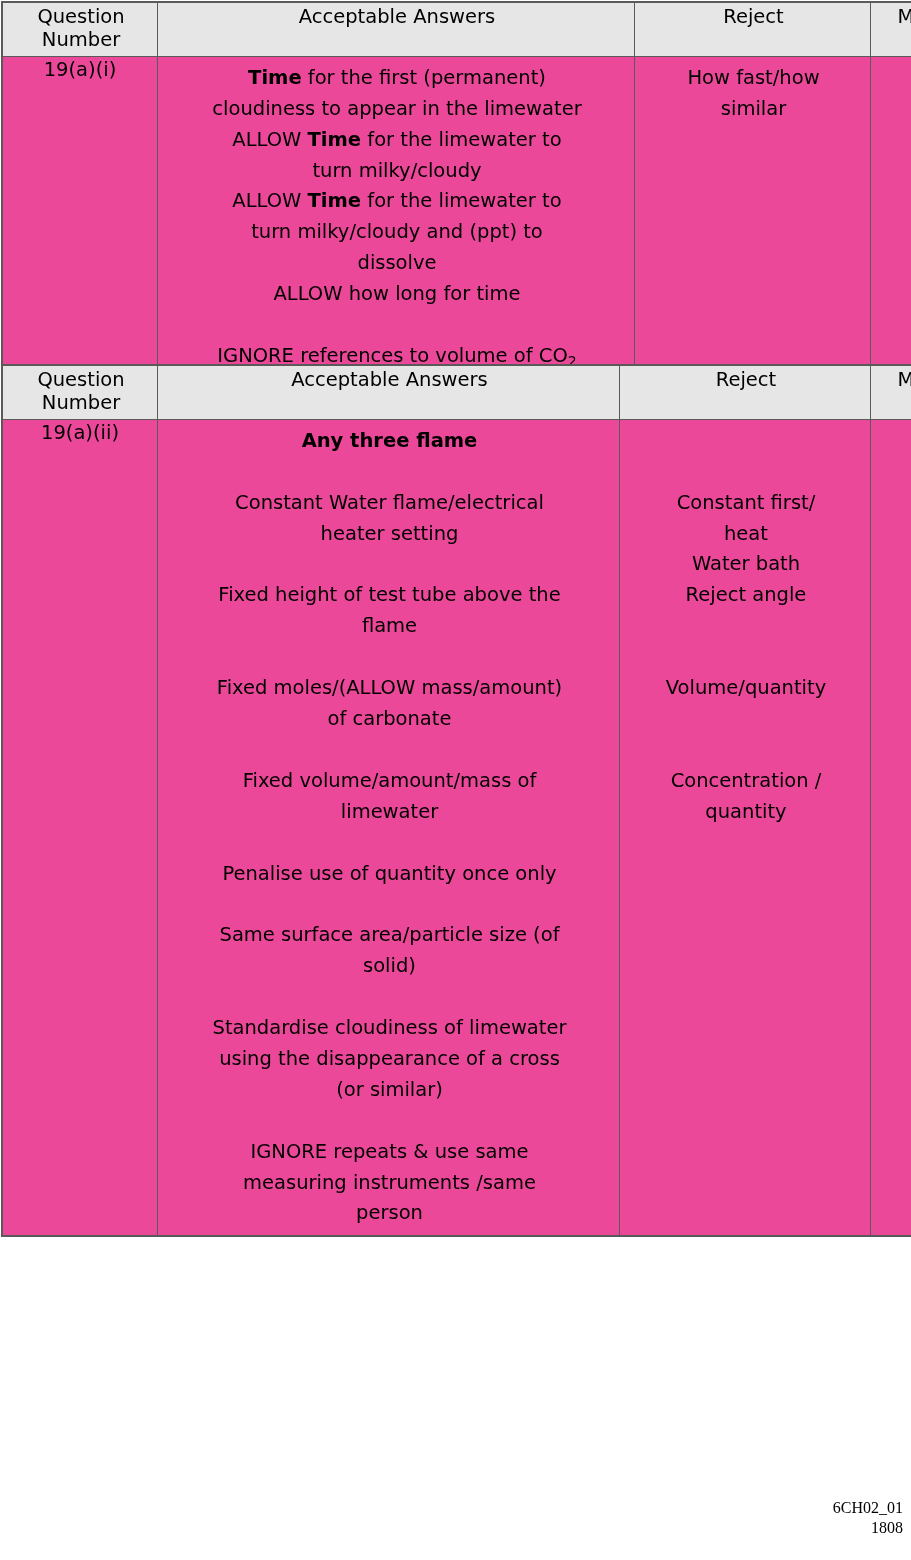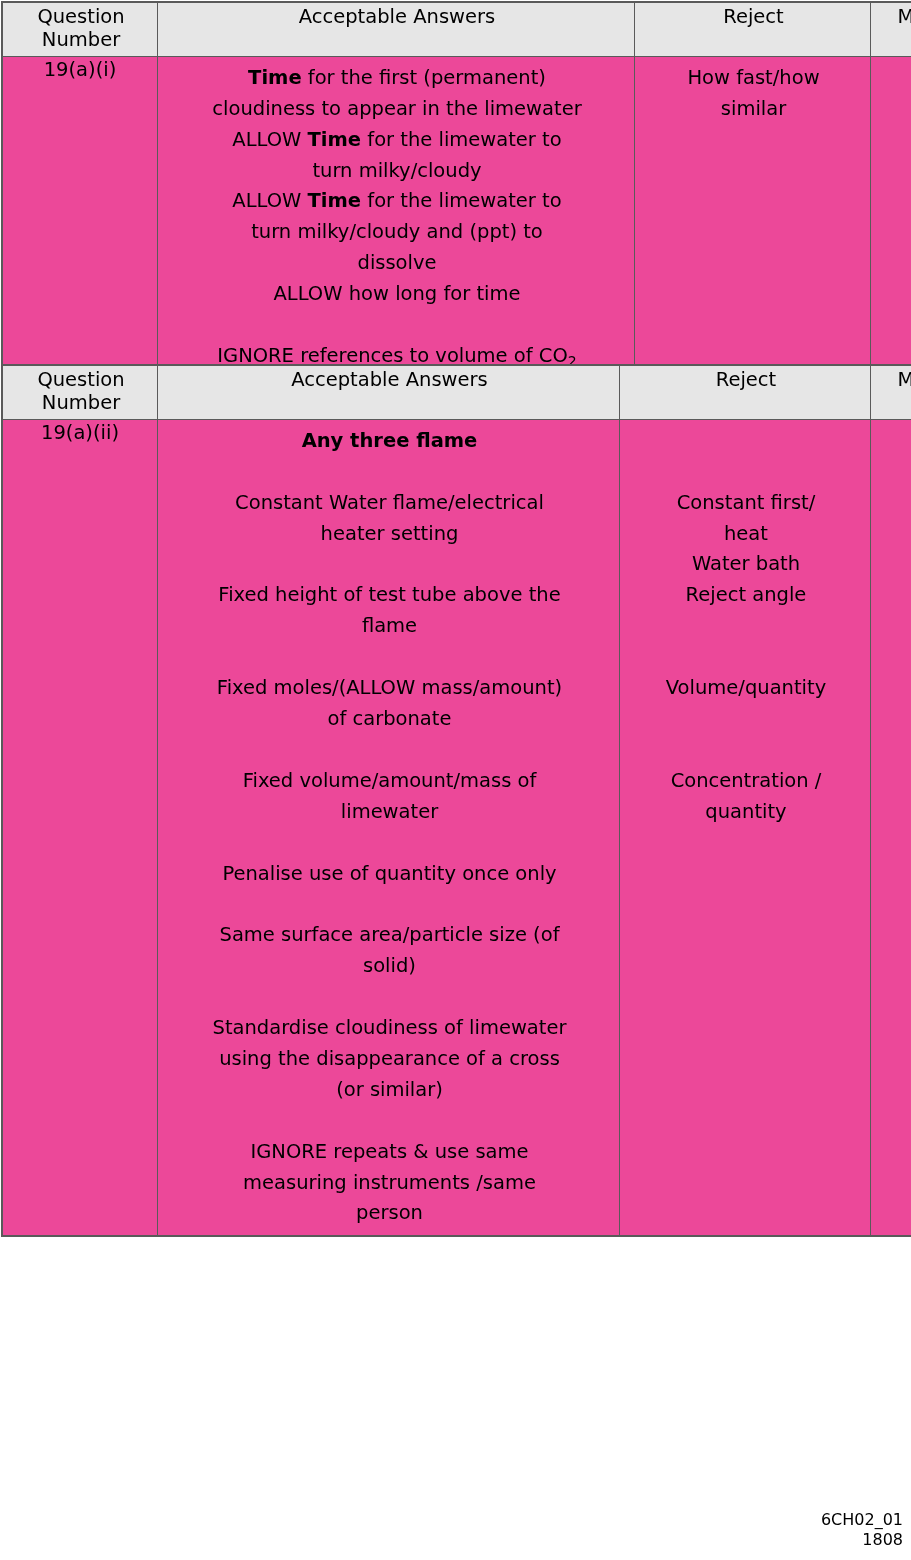--- a/index.html
+++ b/index.html
@@ -88,24 +88,25 @@
   }
   .lines p.b,
   .lines span.b {
     font-weight: bold;
   }
 
   
   .footer {
     position: absolute;
     right: 8px;
-    bottom: 10px;
+    bottom: 22px;
     text-align: right;
     font-size: 16px;
     line-height: 1.25;
+    font-family: Liberation Serif, serif;
   }
   .footer div { white-space: nowrap; }
 
   sub { font-size: 0.72em; vertical-align: -0.25em; }
 </style>
 </head>
 <body>
 
 <div class="page">
 

